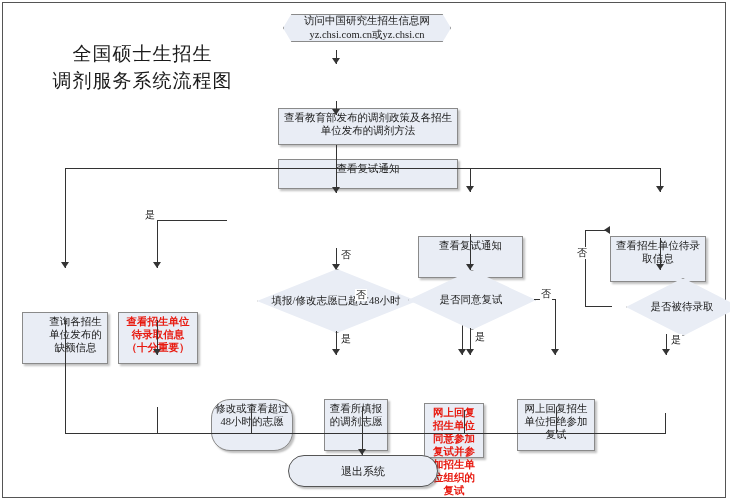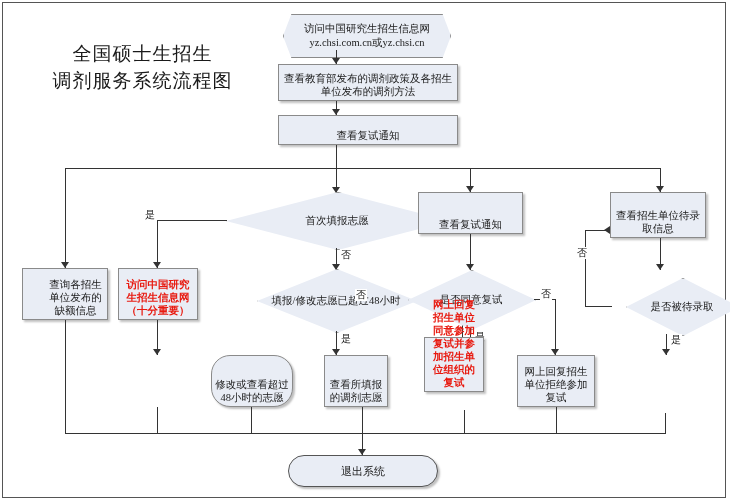--- a/index.html
+++ b/index.html
@@ -23,28 +23,29 @@
     position:absolute;left:20px;top:40px;width:245px;
     text-align:center;
     font-size:19px;line-height:27px;color:#1a1a1a;
     letter-spacing:1px;
     font-family:"Liberation Serif","DejaVu Serif",serif;
   }
 
   
   .node{
     position:absolute;box-sizing:border-box;
-    display:flex;align-items:flex-end;justify-content:center;
+    display:flex;align-items:flex-start;justify-content:center;
     text-align:center;
     background:#e9edf5;
     border:1px solid #8a8a8a;
     color:#1a1a1a;
     font-size:10.5px;line-height:13px;
     padding:2px 3px;
     box-shadow:2px 2px 2px rgba(0,0,0,0.25);
+    margin-top:44px;
   }
   .node.red{color:#e8190f;font-weight:bold;border-color:#8a8a8a;}
   .node .txt{display:block;width:100%;}
 
   
   .hexnode{
     position:absolute;box-sizing:border-box;
     background:#e9edf5;
     border:1px solid #8a8a8a;
     display:flex;align-items:center;justify-content:center;
@@ -107,21 +108,21 @@
 
 <div id="canvas">
 
   <div class="page-border"></div>
 
   <div class="title">
     <div>全国硕士生招生</div>
     <div>调剂服务系统流程图</div>
   </div>
 
-  <div class="hexnode" style="left:283px;top:14px;width:168px;height:44px;justify-content:center;">
+  <div class="hexnode" style="left:283px;top:14px;width:168px;height:28px;justify-content:center;">
     <div>
       <div>访问中国研究生招生信息网</div>
       <div>yz.chsi.com.cn或yz.chsi.cn</div>
     </div>
   </div>
 
   <div class="ln lnv" style="left:336px;top:50px;height:14px;"></div>
   <div class="arrow" style="left:332px;top:58px;"></div>
 
   <div class="node" style="left:278px;top:64px;width:180px;height:37px;">
@@ -143,24 +144,20 @@
 
   <div class="ln lnv" style="left:336px;top:168px;height:25px;"></div>
   <div class="arrow" style="left:332px;top:187px;"></div>
 
   <div class="ln lnv" style="left:470px;top:168px;height:24px;"></div>
   <div class="arrow" style="left:466px;top:186px;"></div>
 
   <div class="ln lnv" style="left:660px;top:168px;height:24px;"></div>
   <div class="arrow" style="left:656px;top:186px;"></div>
 
-  <div class="diamond" style="left:226px;top:192px;width:222px;height:56px;">
-    <div class="dshape"></div>
-    <div class="dtext">首次填报志愿</div>
-  </div>
 
   <div class="ln lnh" style="left:157px;top:220px;width:70px;"></div>
   <div class="ln lnv" style="left:157px;top:220px;height:48px;"></div>
   <div class="arrow" style="left:153px;top:262px;"></div>
   <div class="elabel" style="left:144px;top:209px;">是</div>
 
   <div class="ln lnv" style="left:336px;top:248px;height:22px;"></div>
   <div class="arrow" style="left:332px;top:264px;"></div>
   <div class="elabel" style="left:340px;top:249px;">否</div>
 
@@ -176,21 +173,21 @@
   <div class="ln lnh" style="left:415px;top:300px;width:48px;"></div>
   <div class="ln lnv" style="left:462px;top:300px;height:55px;"></div>
   <div class="arrow" style="left:458px;top:349px;"></div>
   <div class="elabel" style="left:355px;top:289px;">否</div>
 
   <div class="node" style="left:22px;top:268px;width:86px;height:52px;padding-left:24px;">
     <span class="txt">查询各招生单位发布的缺额信息</span>
   </div>
 
   <div class="node red" style="left:118px;top:268px;width:80px;height:52px;">
-    <span class="txt">访问中国研究生招生信息网（十分重要）</span>
+    <span class="txt">查看招生单位待录取信息（十分重要）</span>
   </div>
   <div class="ln lnv" style="left:157px;top:320px;height:35px;"></div>
   <div class="arrow" style="left:153px;top:349px;"></div>
 
 
   <div class="node" style="left:211px;top:355px;width:82px;height:52px;border-radius:19px;">
     <span class="txt">修改或查看超过48小时的志愿</span>
   </div>
 
   <div class="node" style="left:324px;top:355px;width:64px;height:52px;">
@@ -210,21 +207,21 @@
 
   <div class="ln lnv" style="left:470px;top:328px;height:27px;"></div>
   <div class="arrow" style="left:466px;top:349px;"></div>
   <div class="elabel" style="left:474px;top:331px;">是</div>
 
   <div class="ln lnh" style="left:534px;top:299px;width:22px;"></div>
   <div class="ln lnv" style="left:555px;top:299px;height:56px;"></div>
   <div class="arrow" style="left:551px;top:349px;"></div>
   <div class="elabel" style="left:540px;top:288px;">否</div>
 
-  <div class="node red" style="left:424px;top:337px;width:60px;height:55px;">
+  <div class="node red" style="left:424px;top:359px;width:60px;height:55px;">
     <span class="txt">网上回复招生单位同意参加复试并参加招生单位组织的复试</span>
   </div>
 
   <div class="node" style="left:517px;top:355px;width:78px;height:52px;">
     <span class="txt">网上回复招生单位拒绝参加复试</span>
   </div>
 
   <div class="node" style="left:610px;top:192px;width:96px;height:46px;">
     <span class="txt">查看招生单位待录取信息</span>
   </div>

